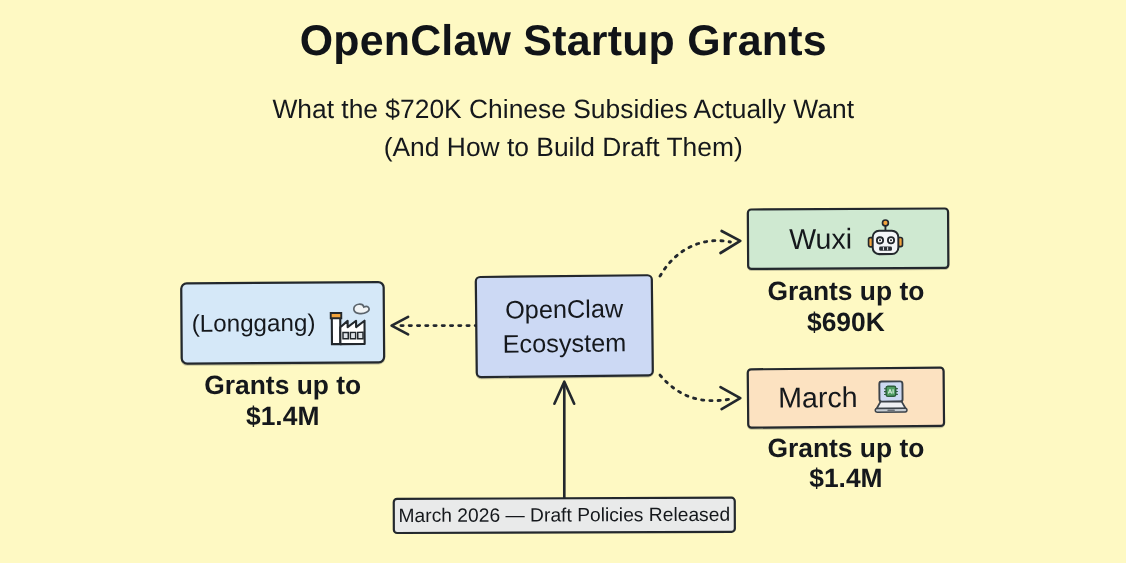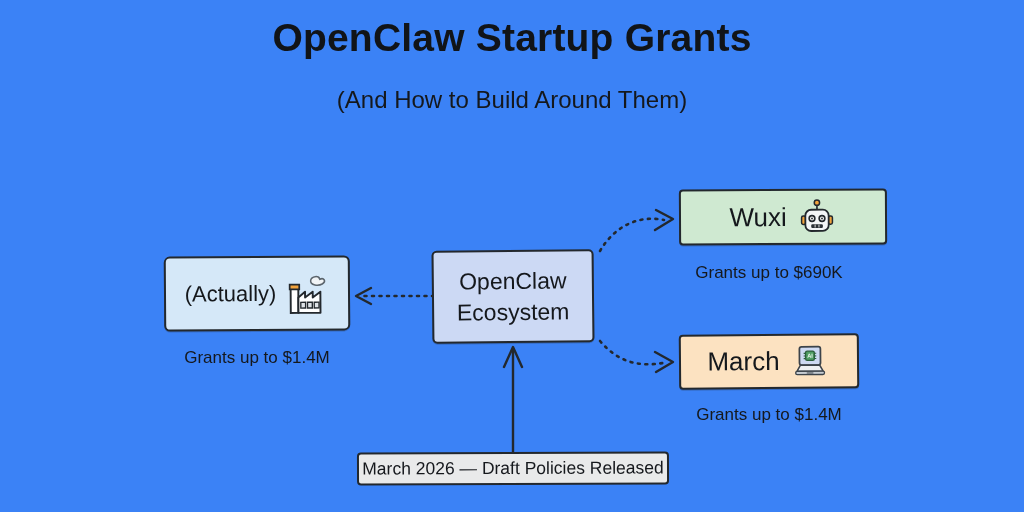--- a/index.html
+++ b/index.html
@@ -75,42 +75,41 @@
     border-radius: 5px;
   }
   .box-center .label-lines {
     font-size: 23px;
     line-height: 31px;
     white-space: pre-line;
   }
 
   .box-wuxi {
     left: 679px; top: 189px;
-    width: 208px; height: 56px;
+    width: 184px; height: 56px;
     gap: 10px;
     transform: rotate(-0.3deg);
     border-radius: 4px;
   }
   .box-wuxi .line1, .box-hefei .line1 { font-size: 26px; }
 
   .box-hefei {
     left: 679px; top: 334px;
     width: 180px; height: 55px;
     gap: 9px;
     transform: rotate(-0.5deg);
     border-radius: 4px;
   }
 
   .caption {
     position: absolute;
     text-align: center;
-    font-size: 17px;
-    font-weight: 400;
+    font-size: 24px;
+    font-weight: 700;
     color: #15181c;
-    margin-top: 11px;
   }
   .caption-shenzhen { left: 154px; top: 337px; width: 206px; }
   .caption-wuxi    { left: 669px; top: 252px; width: 200px; }
   .caption-hefei   { left: 669px; top: 394px; width: 200px; }
 
   .footnote-box {
     position: absolute;
     left: 357px; top: 452px;
     width: 312px; height: 33px;
     background: #e9eaea;
@@ -123,25 +122,26 @@
     font-size: 17.5px;
     font-weight: 500;
     transform: rotate(-0.2deg);
   }
 
   .icon { display: inline-flex; flex: 0 0 auto; }
 </style>
 </head>
 <body>
 
-<div class="canvas" style="background-color: #3b82f6;">
+<div class="canvas" style="background-color: #fef9c3;">
 
   <div class="title">OpenClaw Startup Grants</div>
   <div class="subtitle">
-    <div>(And How to Build Around Them)</div>
+    <div>What the $720K Chinese Subsidies Actually Want</div>
+    <div>(And How to Build Draft Them)</div>
   </div>
 
   <svg class="arrows" viewBox="0 0 1024 512" fill="none" stroke="#23282d" stroke-linecap="round" stroke-linejoin="round">
 
     <g>
       <line x1="434" y1="296" x2="364" y2="296" stroke-width="2.6" stroke-dasharray="2 5.5"></line>
       <polyline points="371,288 356,296 371,304" stroke-width="2.4"></polyline>
     </g>
 
     <g>
@@ -155,21 +155,21 @@
     </g>
 
     <g>
       <line x1="513" y1="452" x2="513" y2="351" stroke-width="2.4"></line>
       <polyline points="504,367 513,347 522,367" stroke-width="2.4"></polyline>
     </g>
   </svg>
 
   <div class="node-box box-shenzhen" style="background-color: rgb(213, 232, 248);">
     <div class="label-lines">
-      <div class="line2">(Actually)</div>
+      <div class="line2">(Longgang)</div>
     </div>
     <span class="icon">
       <svg width="46" height="46" viewBox="0 0 48 48">
         <path d="M29 10c1-4.5 8.5-5 9.5-1 4.5-2 7 2.5 2.5 5-3.5 2-13 2-12-4z" fill="#f1f4f6" stroke="#5b646c" stroke-width="1.6"></path>
         <rect x="8" y="18" width="8" height="26" fill="#ffffff" stroke="#23282d" stroke-width="2"></rect>
         <rect x="7" y="14.5" width="10" height="5" fill="#f2a33c" stroke="#23282d" stroke-width="1.8"></rect>
         <path d="M16 44 L16 28 L23 22 L23 28 L31 22 L31 28 L39 22 L39 44 Z" fill="#ffffff" stroke="#23282d" stroke-width="2" stroke-linejoin="round"></path>
         <rect x="18.5" y="33" width="5" height="6" fill="#dfe3e7" stroke="#23282d" stroke-width="1.4"></rect>
         <rect x="25.5" y="33" width="5" height="6" fill="#dfe3e7" stroke="#23282d" stroke-width="1.4"></rect>
         <rect x="32.5" y="33" width="5" height="6" fill="#dfe3e7" stroke="#23282d" stroke-width="1.4"></rect>

